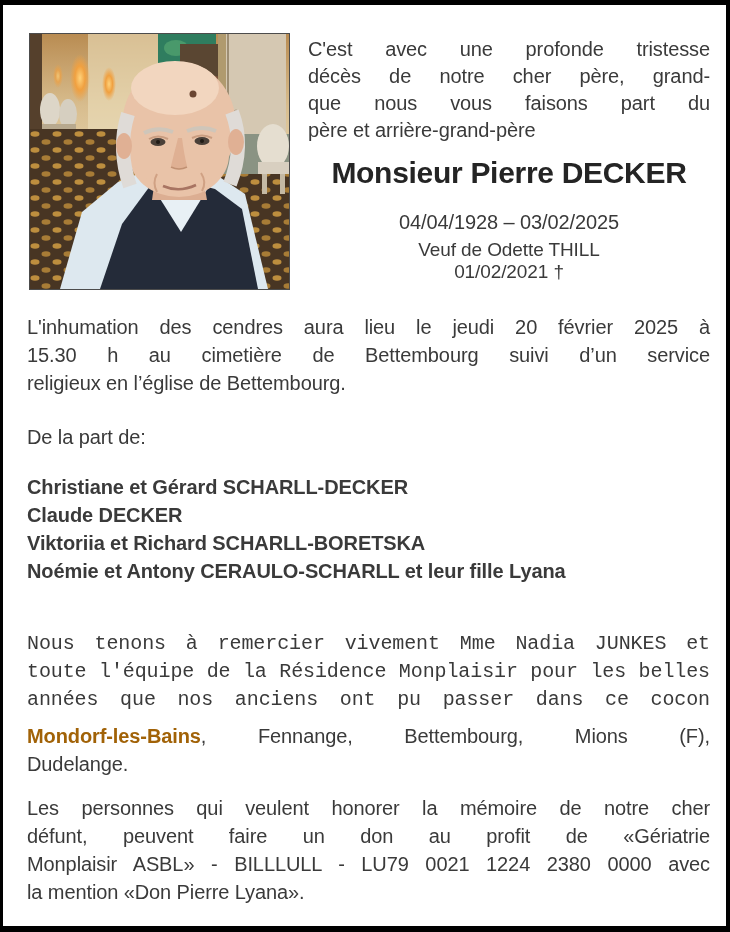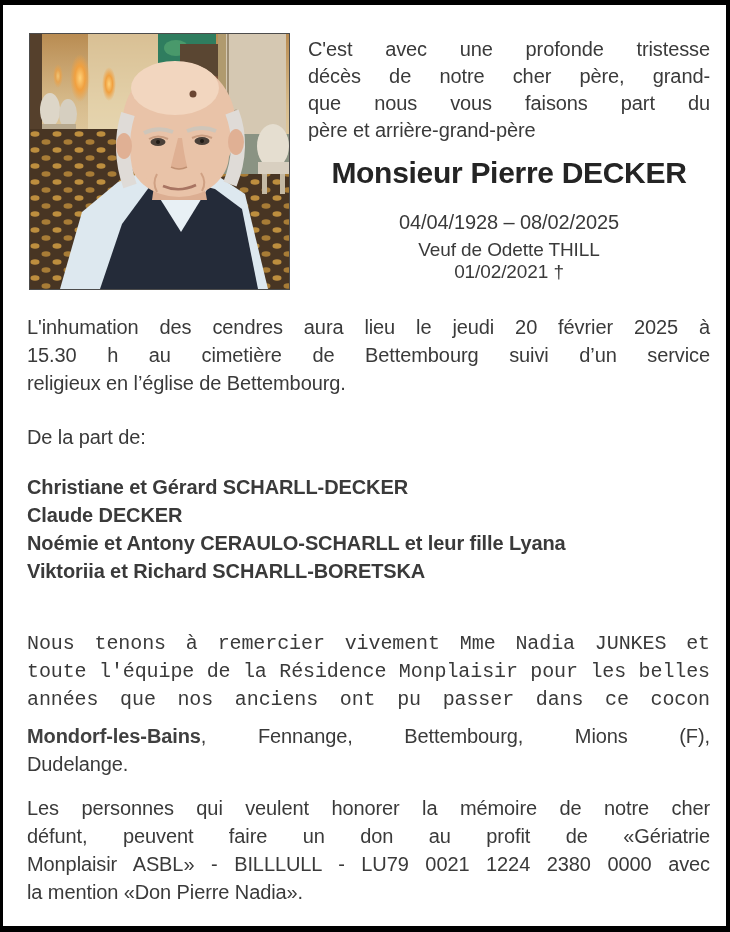--- a/index.html
+++ b/index.html
@@ -38,21 +38,21 @@
   }
   .dates{font-size:20px;line-height:24px;margin-top:20px;text-align:center;}
   .widow{font-size:19px;line-height:22px;margin-top:5px;text-align:center;}
   .para{font-size:20px;line-height:28px;}
   .funeral{margin-top:23px;}
   .from-label{margin-top:26px;}
   .family{margin-top:22px;font-weight:bold;}
   .thanks{margin-top:45px;font-family:Liberation Mono, monospace;}
   .locations{margin-top:8px;}
   .donation{margin-top:16px;}
-  .para b{color:#404040;}
+  .para b{color:#a16207;}
 </style>
 </head>
 <body>
 
 <div class="page">
   <div class="content">
 
     <div class="header">
 
       <div class="photo-frame">
@@ -141,55 +141,55 @@
       </div>
 
       <div class="header-right">
         <div class="intro">
           <div class="jline">C'est avec une profonde tristesse</div>
           <div class="jline">décès de notre cher père, grand-</div>
           <div class="jline">que nous vous faisons part du</div>
           <div class="lline">père et arrière-grand-père</div>
         </div>
         <div class="name">Monsieur Pierre DECKER</div>
-        <div class="dates">04/04/1928 – 08/02/2025</div>
+        <div class="dates">04/04/1928 – 03/02/2025</div>
         <div class="widow">
           <div>Veuf de Odette THILL</div>
           <div>01/02/2021 †</div>
         </div>
       </div>
     </div>
 
     <div class="para funeral">
       <div class="jline">L'inhumation des cendres aura lieu le jeudi 20 février 2025 à</div>
       <div class="jline">15.30 h au cimetière de Bettembourg suivi d’un service</div>
       <div class="lline">religieux en l’église de Bettembourg.</div>
     </div>
 
     <div class="para from-label">De la part de:</div>
 
     <div class="para family">
       <div class="lline">Christiane et Gérard SCHARLL-DECKER</div>
       <div class="lline">Claude DECKER</div>
+      <div class="lline">Viktoriia et Richard SCHARLL-BORETSKA</div>
       <div class="lline">Noémie et Antony CERAULO-SCHARLL et leur fille Lyana</div>
-      <div class="lline">Viktoriia et Richard SCHARLL-BORETSKA</div>
     </div>
 
     <div class="para thanks">
       <div class="jline">Nous tenons à remercier vivement Mme Nadia JUNKES et</div>
       <div class="jline">toute l'équipe de la Résidence Monplaisir pour les belles</div>
       <div class="jline">années que nos anciens ont pu passer dans ce cocon</div>
     </div>
 
     <div class="para locations">
       <div class="jline"><b>Mondorf-les-Bains</b><span>, Fennange, Bettembourg, Mions (F),</span></div>
       <div class="lline">Dudelange.</div>
     </div>
 
     <div class="para donation">
       <div class="jline">Les personnes qui veulent honorer la mémoire de notre cher</div>
       <div class="jline">défunt, peuvent faire un don au profit de «Gériatrie</div>
       <div class="jline">Monplaisir ASBL» - BILLLULL - LU79 0021 1224 2380 0000 avec</div>
-      <div class="lline">la mention «Don Pierre Nadia».</div>
+      <div class="lline">la mention «Don Pierre Lyana».</div>
     </div>
 
   </div>
 </div>
 
 </body></html>

